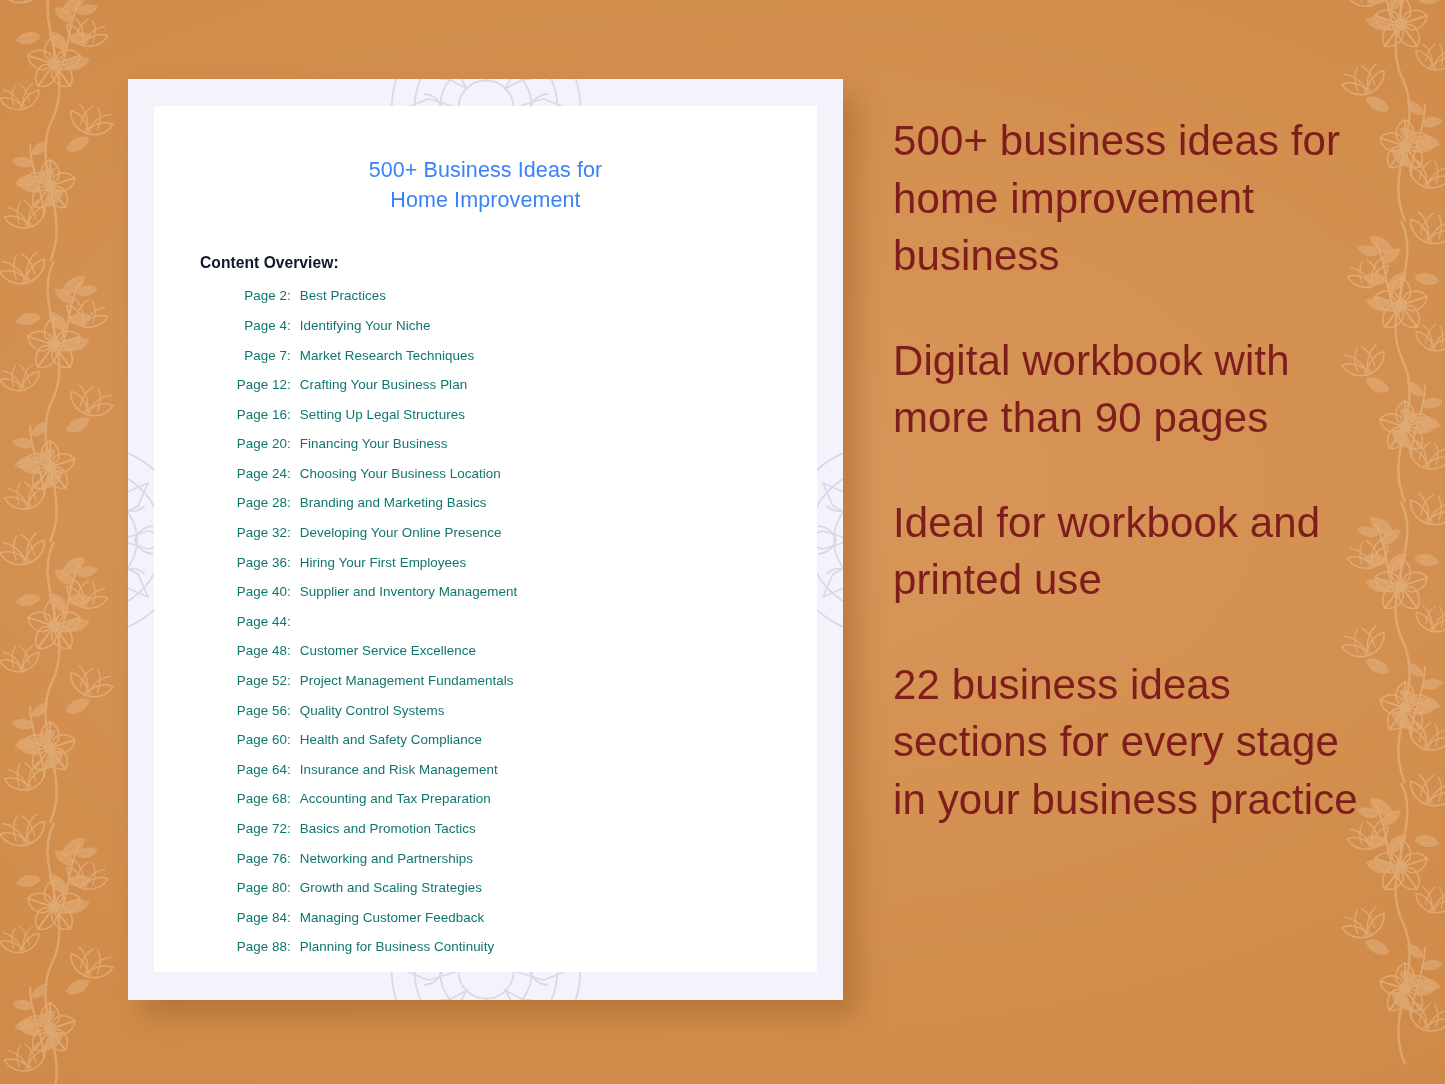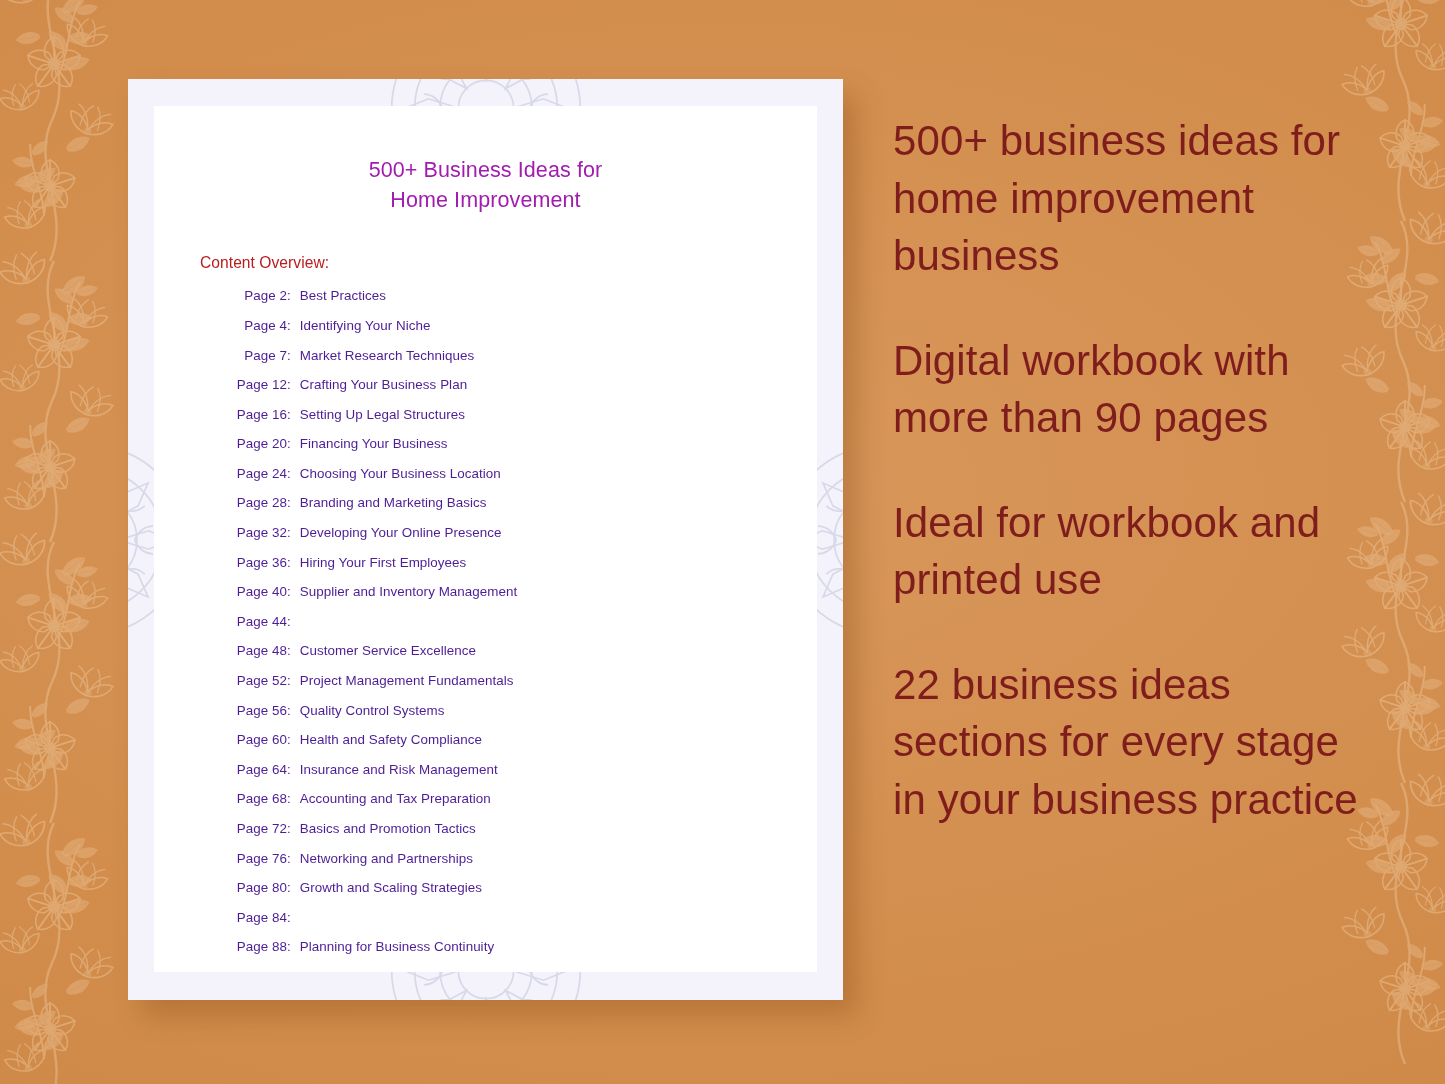--- a/index.html
+++ b/index.html
@@ -67,44 +67,44 @@
     height: 866px;
     background: #ffffff;
     overflow: hidden;
   }
 
   #doc-title {
     margin-top: 50px;
     text-align: center;
     font-size: 21.5px;
     line-height: 1.38;
-    color: #a21caf;
+    color: #3b82f6;
     font-weight: 400;
     letter-spacing: 0.1px;
     white-space: pre-line;
   }
 
   #content-overview-label {
     margin: 39px 0 0 46px;
     font-size: 15.6px;
-    color: #b91c1c;
-    font-weight: 400;
+    color: #0f172a;
+    font-weight: 700;
     letter-spacing: 0.05px;
   }
 
   #toc-list {
     margin: 17px 0 0 70px;
     list-style: none;
   }
 
   .toc-row {
     display: flex;
     align-items: center;
     font-size: 13.4px;
-    color: #4c1d95;
+    color: #0f766e;
     line-height: 1;
     margin-bottom: 16.2px;
     letter-spacing: 0.05px;
   }
 
   .toc-pagelabel {
     width: 63px;
     text-align: right;
     white-space: nowrap;
     flex: 0 0 auto;
@@ -501,20 +501,21 @@
           <span class="toc-topic">Networking and Partnerships</span>
         </li>
         <li class="toc-row">
           <span class="toc-pagelabel">Page 80</span>
           <span class="toc-colon">:</span>
           <span class="toc-topic">Growth and Scaling Strategies</span>
         </li>
         <li class="toc-row">
           <span class="toc-pagelabel">Page 84</span>
           <span class="toc-colon">:</span>
+          <span class="toc-topic">Managing Customer Feedback</span>
         </li>
         <li class="toc-row">
           <span class="toc-pagelabel">Page 88</span>
           <span class="toc-colon">:</span>
           <span class="toc-topic">Planning for Business Continuity</span>
         </li>
         <li class="toc-row">
           <span class="toc-pagelabel">Page 92</span>
           <span class="toc-colon">:</span>
           <span class="toc-topic">Notes Template</span>

